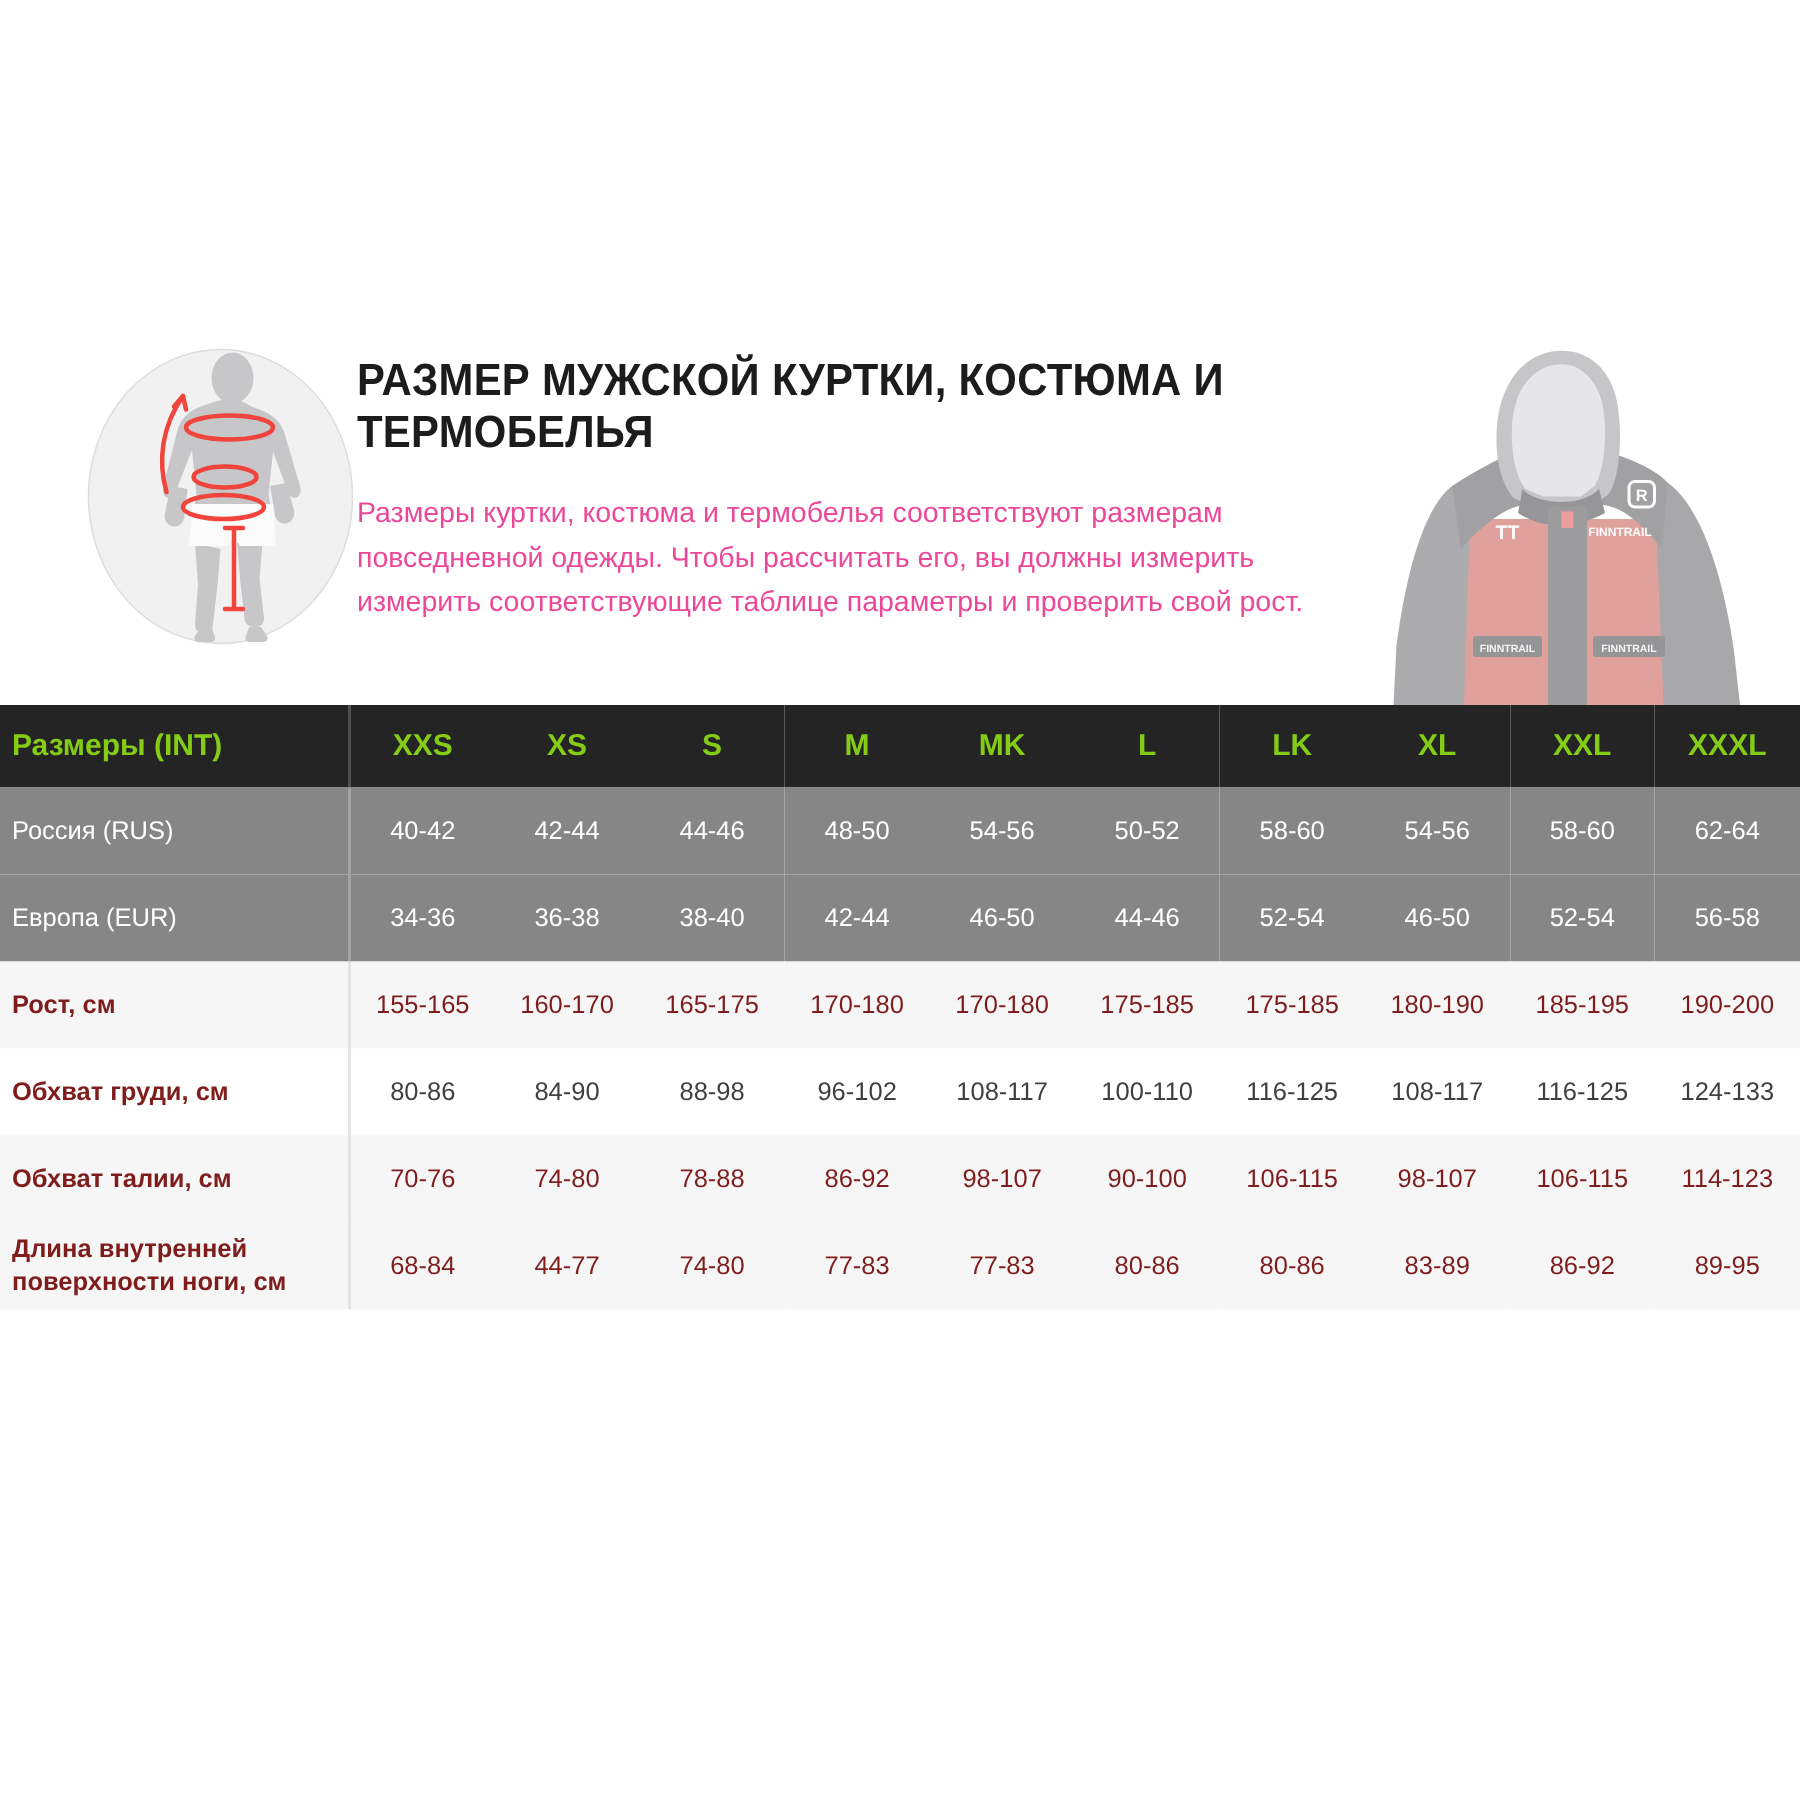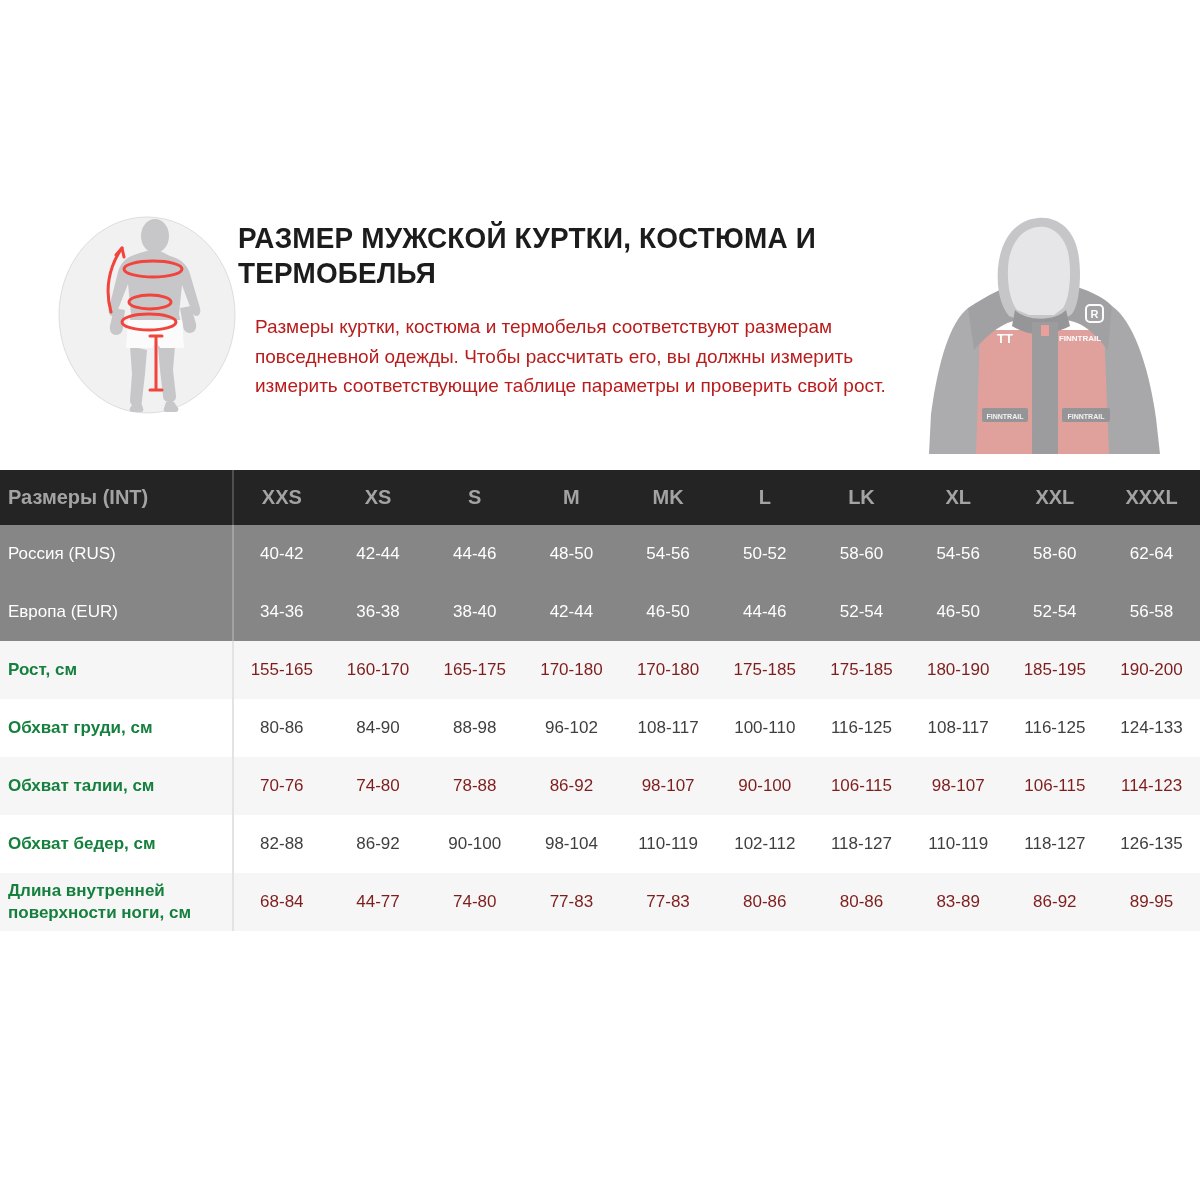--- a/index.html
+++ b/index.html
@@ -2,54 +2,54 @@
 <html lang="ru"><head>
 <meta charset="utf-8">
 <style>
   html,body{margin:0;padding:0;}
   body{
     width:1200px;height:1200px;position:relative;background:#ffffff;
     font-family:"Liberation Sans","DejaVu Sans",sans-serif;overflow:hidden;
     -webkit-font-smoothing:antialiased;
   }
   
-  .intro{position:absolute;top:212px;left:0;width:1200px;height:242px;}
+  .intro{position:absolute;top:228px;left:0;width:1200px;height:242px;}
   .figure-wrap{position:absolute;left:58px;top:4px;width:178px;height:198px;}
   .intro-text{position:absolute;left:238px;top:8px;width:700px;}
   .page-title{
     margin:0;font-size:30px;line-height:1.17;font-weight:bold;color:#1c1c1c;
     text-transform:uppercase;letter-spacing:.2px;
     transform:scaleX(.93);transform-origin:left top;
   }
   .page-desc{
-    margin:22px 17px 0;font-size:19px;line-height:1.55;color:#b91c1c;width:660px;
+    margin:22px 0 0;font-size:19px;line-height:1.55;color:#ec4899;width:660px;
   }
   .jacket-wrap{position:absolute;right:0;top:0;width:272px;height:242px;opacity:.5;}
   
   .size-table{
     position:absolute;top:470px;left:0;width:1200px;
     border-collapse:collapse;table-layout:fixed;
   }
   .size-table th,.size-table td{
     padding:0;vertical-align:middle;font-weight:normal;
   }
   .size-table thead th{
-    background:#242424;color:#a3a3a3;font-weight:bold;font-size:20px;height:55px;
+    background:#242424;color:#84cc16;font-weight:bold;font-size:20px;height:55px;
   }
   .size-table thead th.col-label{
     text-align:left;padding-left:8px;border-right:2px solid #4f4f4f;
   }
   .size-table td{height:58px;text-align:center;font-size:17px;}
   .size-table td.col-label{text-align:left;padding-left:8px;padding-right:0;}
   tr.row-grey td{background:#868686;color:#ffffff;}
   tr.row-grey td.col-label{border-right:2px solid #a2a2a2;}
   tr.row-stripe td{background:#f6f6f6;color:#7f1d1d;}
   tr.row-white td{background:#ffffff;color:#3f3f3f;}
   tr.row-stripe td.col-label,tr.row-white td.col-label{
-    border-right:2px solid #e3e3e3;color:#15803d;font-weight:bold;line-height:1.3;
+    border-right:2px solid #e3e3e3;color:#7f1d1d;font-weight:bold;line-height:1.3;
   }
 </style>
 </head>
 <body>
 
 <div class="intro">
 
   <div class="figure-wrap">
     <svg width="178" height="198" viewBox="0 0 178 198">
       <ellipse cx="89" cy="99" rx="88" ry="98" fill="#f1f1f2" stroke="#dddddd" stroke-width="1"></ellipse>
@@ -206,33 +206,20 @@
         <td>74-80</td>
         <td>78-88</td>
         <td>86-92</td>
         <td>98-107</td>
         <td>90-100</td>
         <td>106-115</td>
         <td>98-107</td>
         <td>106-115</td>
         <td>114-123</td>
       </tr>
-      <tr class="row-white">
-        <td class="col-label">Обхват бедер, см</td>
-        <td>82-88</td>
-        <td>86-92</td>
-        <td>90-100</td>
-        <td>98-104</td>
-        <td>110-119</td>
-        <td>102-112</td>
-        <td>118-127</td>
-        <td>110-119</td>
-        <td>118-127</td>
-        <td>126-135</td>
-      </tr>
       <tr class="row-stripe">
         <td class="col-label">Длина внутренней поверхности ноги, см</td>
         <td>68-84</td>
         <td>44-77</td>
         <td>74-80</td>
         <td>77-83</td>
         <td>77-83</td>
         <td>80-86</td>
         <td>80-86</td>
         <td>83-89</td>

